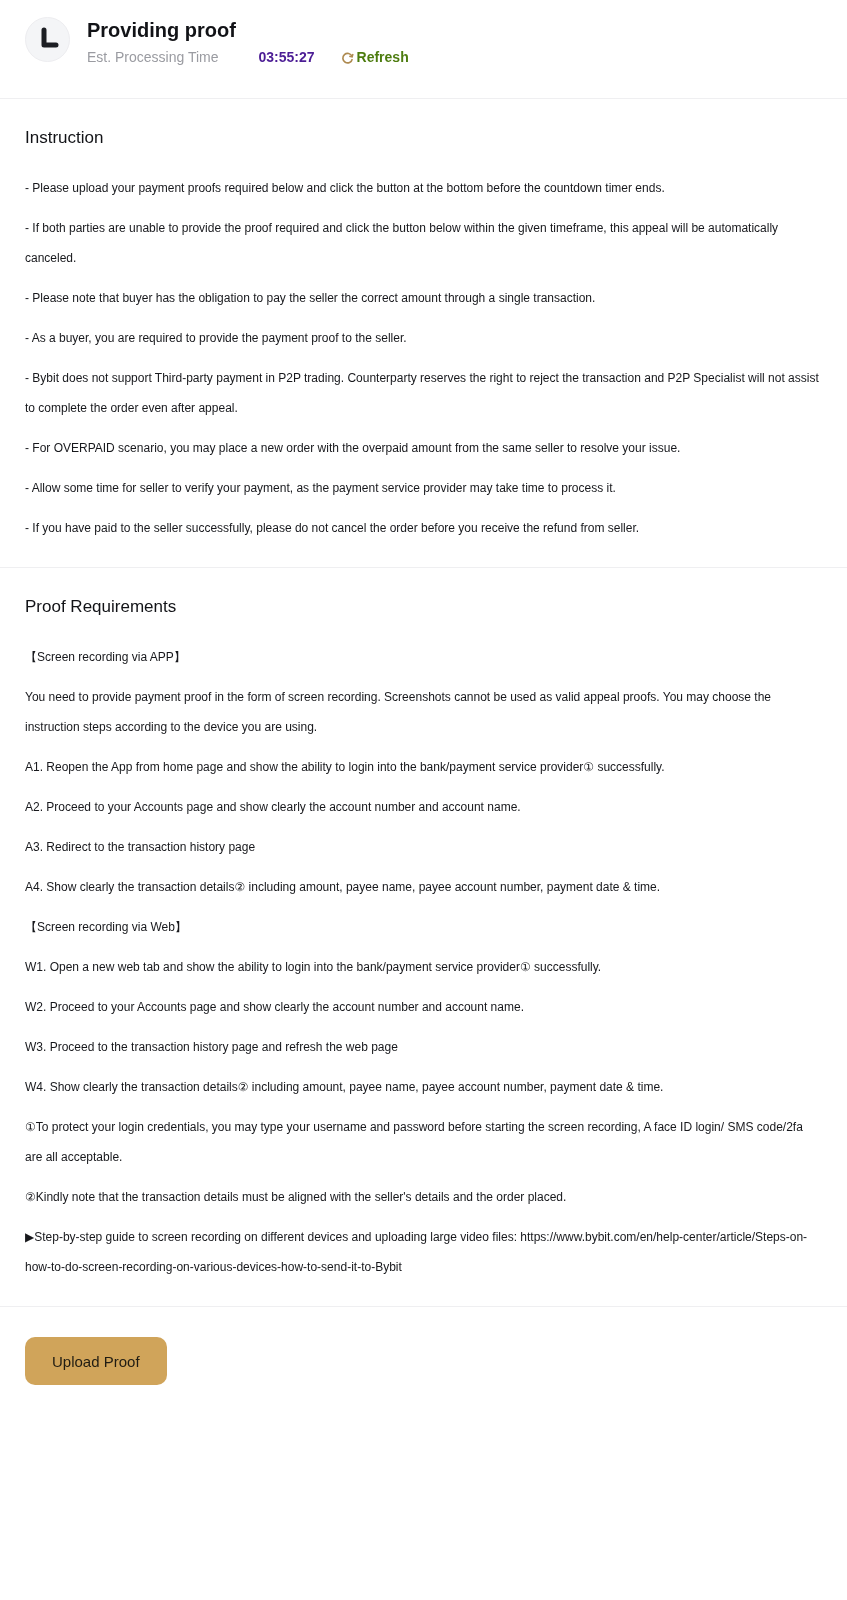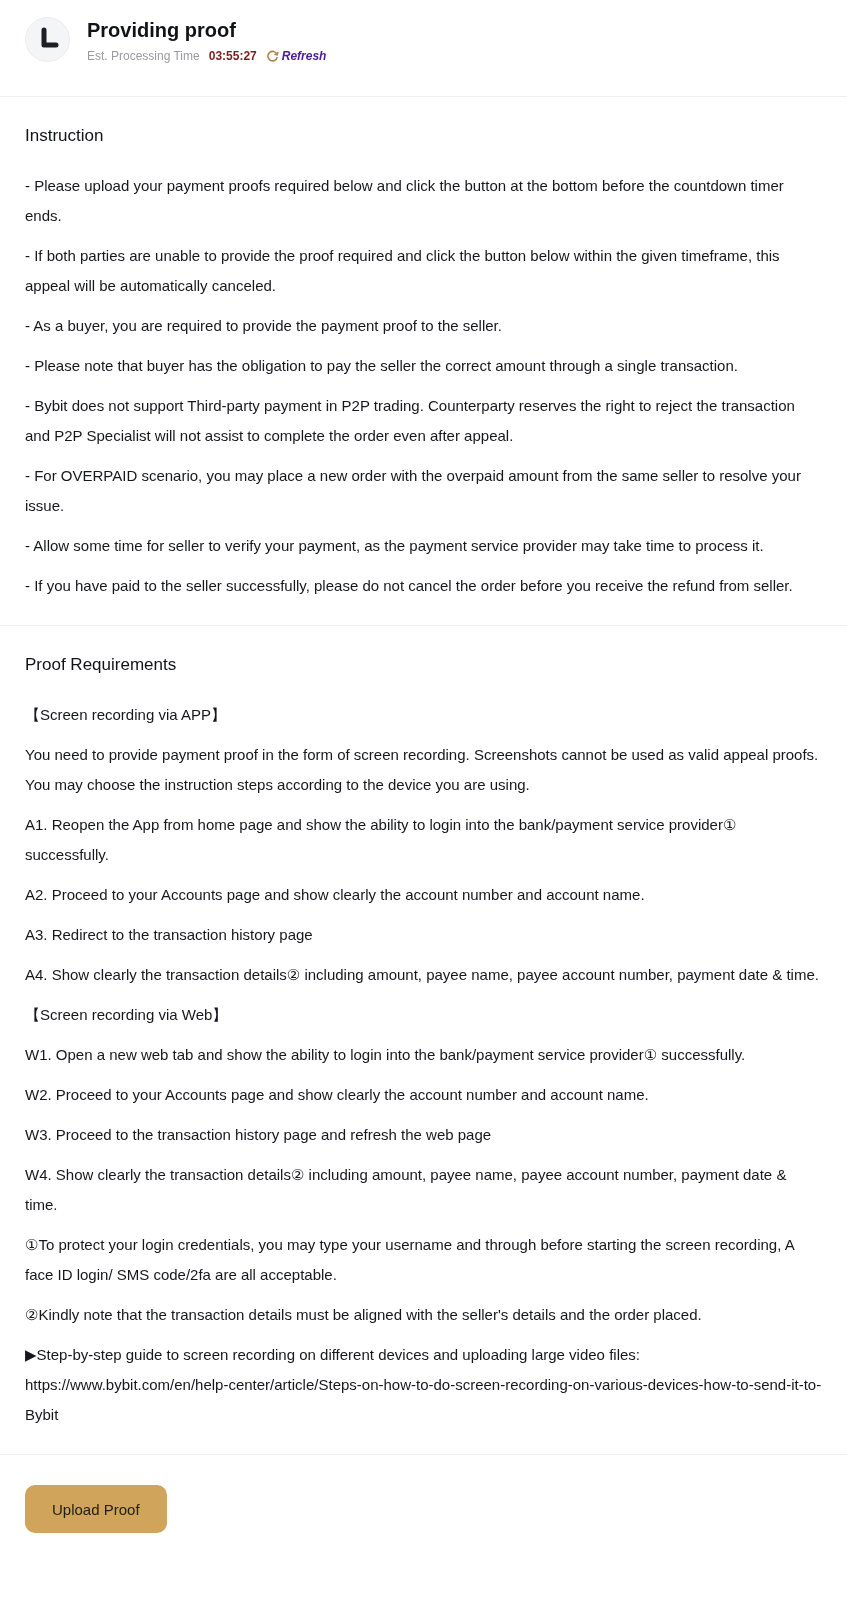--- a/index.html
+++ b/index.html
@@ -33,46 +33,45 @@
   h1.page-title {
     font-size: 20px;
     line-height: 24px;
     margin: 0 0 7px 0;
     font-weight: 700;
     color: #121317;
   }
   .subline {
     display: flex;
     align-items: center;
-    gap: 9px;
-    font-size: 12px;
+    gap: 26px;
+    font-size: 14px;
     color: #9a9ba1;
   }
-  .timer { color: #7f1d1d; font-weight: 700; }
+  .timer { color: #4c1d95; font-weight: 700; margin-left: 14px; }
   .refresh-btn {
     display: inline-flex;
-    align-items: center;
+    align-items: flex-end;
     gap: 3px;
-    color: #4c1d95;
+    color: #4d7c0f;
     font-weight: 700;
     cursor: pointer;
-    font-style: italic;
   }
   .divider { height: 1px; background: #efeff1; }
   .divider-1 { margin-top: 33px; }
   section { padding: 28px 25px 24px 25px; }
   h2.section-heading {
     font-size: 17px;
     line-height: 21px;
     margin: 0 0 25px 0;
     font-weight: 400;
     color: #121317;
   }
   p.body-text {
-    font-size: 15px;
+    font-size: 12px;
     line-height: 30px;
     margin: 0 0 10px 0;
     overflow-wrap: anywhere;
   }
   p.body-text:last-child { margin-bottom: 0; }
   .footer { padding: 30px 25px 0 25px; }
   .upload-btn {
     background: #d0a45a;
     color: #201c12;
     border: none;
@@ -115,22 +114,22 @@
       </div>
     </div>
   </div>
 
   <div class="divider divider-1"></div>
 
   <section>
     <h2 class="section-heading">Instruction</h2>
     <p class="body-text">- Please upload your payment proofs required below and click the button at the bottom before the countdown timer ends.</p>
     <p class="body-text">- If both parties are unable to provide the proof required and click the button below within the given timeframe, this appeal will be automatically canceled.</p>
+    <p class="body-text">- Please note that buyer has the obligation to pay the seller the correct amount through a single transaction.</p>
     <p class="body-text">- As a buyer, you are required to provide the payment proof to the seller.</p>
-    <p class="body-text">- Please note that buyer has the obligation to pay the seller the correct amount through a single transaction.</p>
     <p class="body-text">- Bybit does not support Third-party payment in P2P trading. Counterparty reserves the right to reject the transaction and P2P Specialist will not assist to complete the order even after appeal.</p>
     <p class="body-text">- For OVERPAID scenario, you may place a new order with the overpaid amount from the same seller to resolve your issue.</p>
     <p class="body-text">- Allow some time for seller to verify your payment, as the payment service provider may take time to process it.</p>
     <p class="body-text">- If you have paid to the seller successfully, please do not cancel the order before you receive the refund from seller.</p>
   </section>
 
   <div class="divider"></div>
 
   <section>
     <h2 class="section-heading">Proof Requirements</h2>
@@ -138,21 +137,21 @@
     <p class="body-text">You need to provide payment proof in the form of screen recording. Screenshots cannot be used as valid appeal proofs. You may choose the instruction steps according to the device you are using.</p>
     <p class="body-text">A1. Reopen the App from home page and show the ability to login into the bank/payment service provider① successfully.</p>
     <p class="body-text">A2. Proceed to your Accounts page and show clearly the account number and account name.</p>
     <p class="body-text">A3. Redirect to the transaction history page</p>
     <p class="body-text">A4. Show clearly the transaction details② including amount, payee name, payee account number, payment date &amp; time.</p>
     <p class="body-text">【Screen recording via Web】</p>
     <p class="body-text">W1. Open a new web tab and show the ability to login into the bank/payment service provider① successfully.</p>
     <p class="body-text">W2. Proceed to your Accounts page and show clearly the account number and account name.</p>
     <p class="body-text">W3. Proceed to the transaction history page and refresh the web page</p>
     <p class="body-text">W4. Show clearly the transaction details② including amount, payee name, payee account number, payment date &amp; time.</p>
-    <p class="body-text">①To protect your login credentials, you may type your username and through before starting the screen recording, A face ID login/ SMS code/2fa are all acceptable.</p>
+    <p class="body-text">①To protect your login credentials, you may type your username and password before starting the screen recording, A face ID login/ SMS code/2fa are all acceptable.</p>
     <p class="body-text">②Kindly note that the transaction details must be aligned with the seller's details and the order placed.</p>
     <p class="body-text">▶Step-by-step guide to screen recording on different devices and uploading large video files: https://www.bybit.com/en/help-center/article/Steps-on-how-to-do-screen-recording-on-various-devices-how-to-send-it-to-Bybit</p>
   </section>
 
   <div class="divider"></div>
 
   <div class="footer">
     <button class="upload-btn">Upload Proof</button>
   </div>
 

